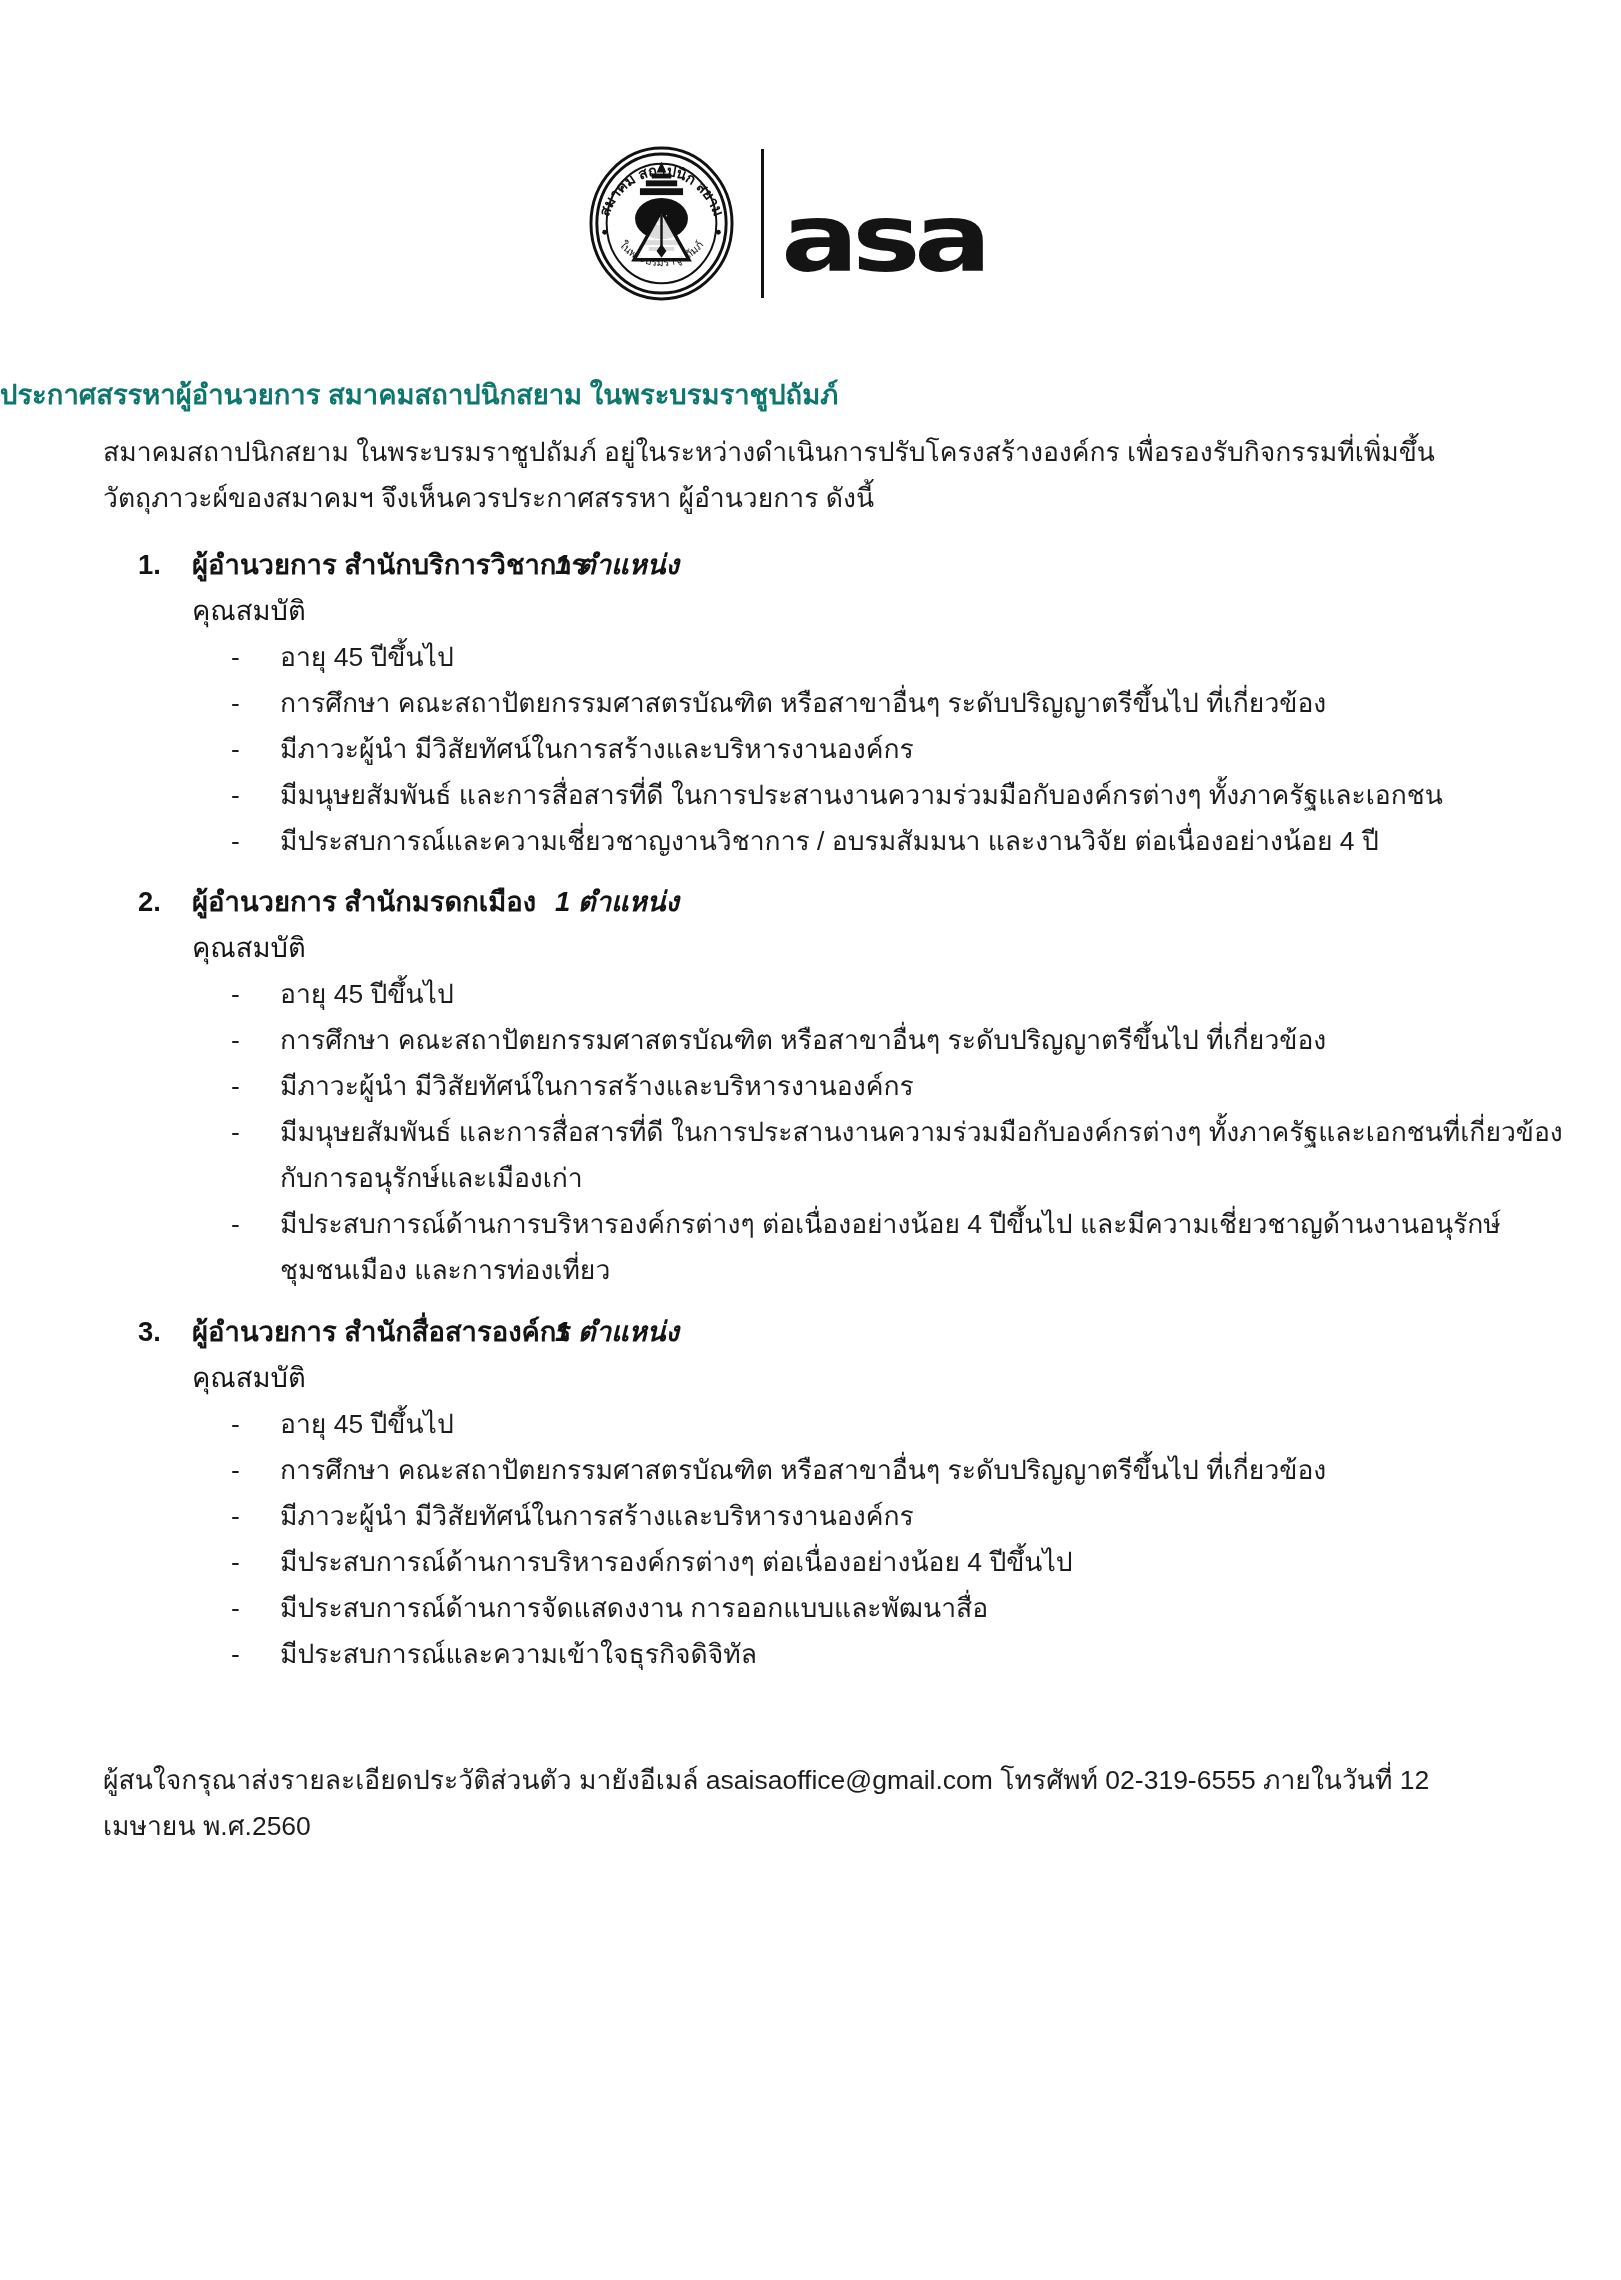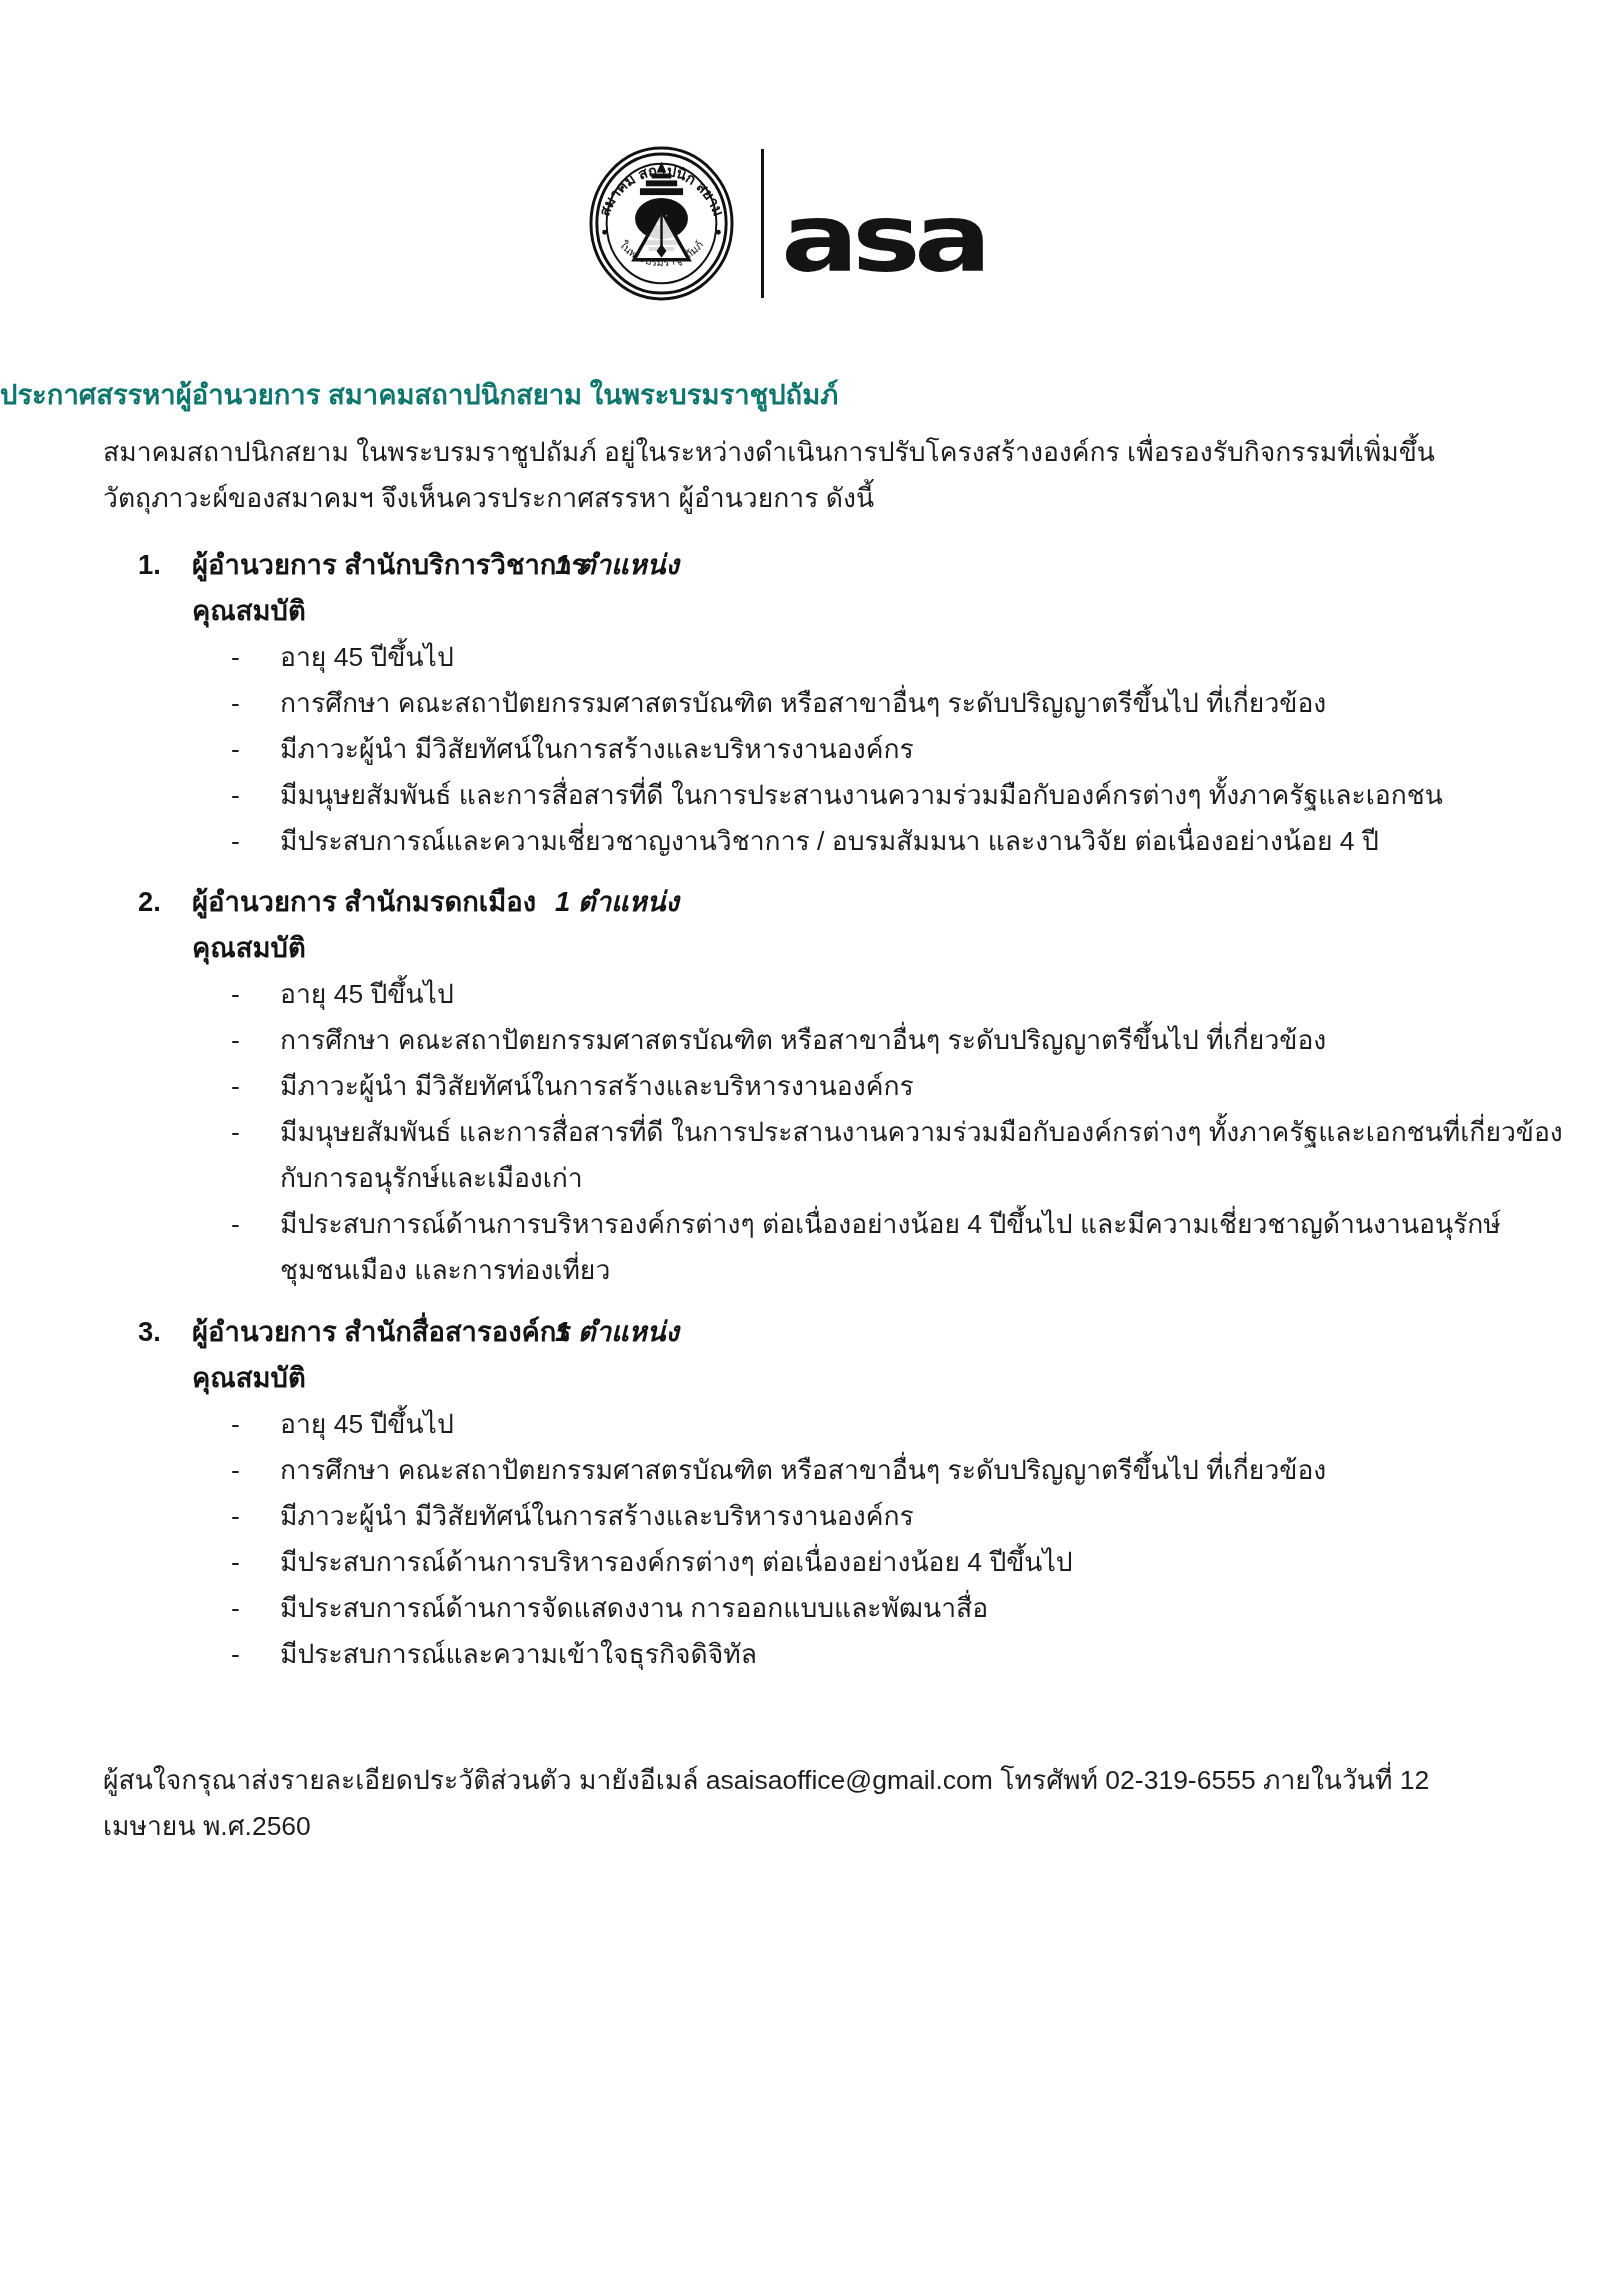--- a/index.html
+++ b/index.html
@@ -25,21 +25,21 @@
   .content {
     position:absolute; top:429px; left:103px; width:1420px;
     font-size:26.5px; line-height:46px; color:#1d1d1d;
   }
   .line { height:46px; white-space:nowrap; }
   .section { margin-top:15.7px;margin-left:35px; }
   .section.first { margin-top:20.6px; }
   .sec-head { position:relative; font-weight:bold; font-size:27.4px; color:#141414; }
   .sec-num { display:inline-block; width:54px; }
   .sec-count { position:absolute; left:417px; top:0;font-style:italic; }
-  .qual-label { margin-left:54px; font-weight:bold; font-size:27.4px; color:#141414; }
+  .qual-label { margin-left:54px; font-weight:normal; font-size:27.4px; color:#141414; }
   .bullet-line { display:flex; }
   .bullet-line .dash { margin-left:93px; width:49px; flex:0 0 49px; }
   .bullet-line .text { white-space:nowrap; }
   .closing { margin-top:80px; }
 </style>
 </head>
 <body>
 
 <div class="page">
 

